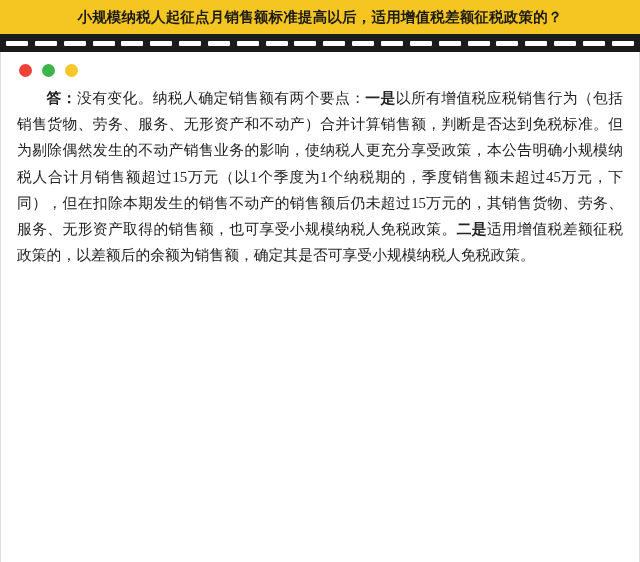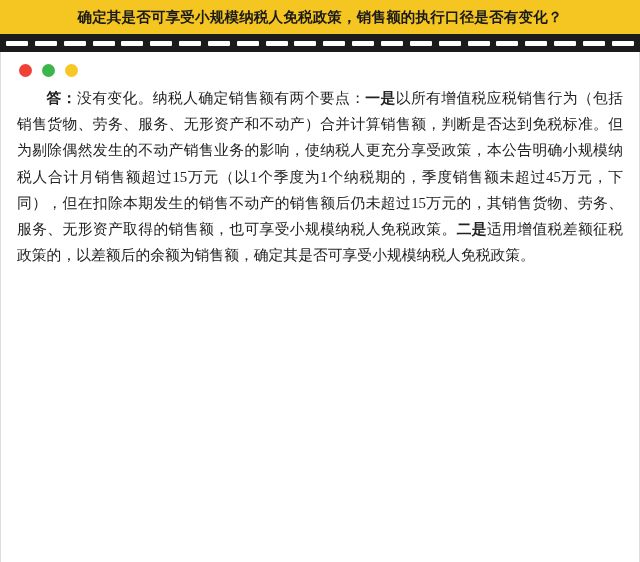--- a/index.html
+++ b/index.html
@@ -111,21 +111,21 @@
 
   
   .seg { }
 </style>
 </head>
 <body>
 
 <div class="page">
 
   <div class="banner">
-    <div class="banner-title">确定其是否可享受小规模纳税人免税政策，销售额的执行口径是否有变化？</div>
+    <div class="banner-title">小规模纳税人起征点月销售额标准提高以后，适用增值税差额征税政策的？</div>
   </div>
 
   <div class="strip">
     <span class="dash"></span>
     <span class="dash"></span>
     <span class="dash"></span>
     <span class="dash"></span>
     <span class="dash"></span>
     <span class="dash"></span>
     <span class="dash"></span>

